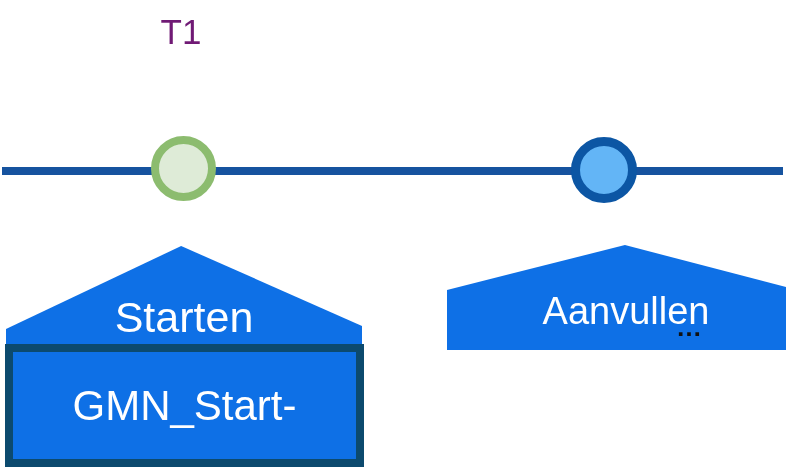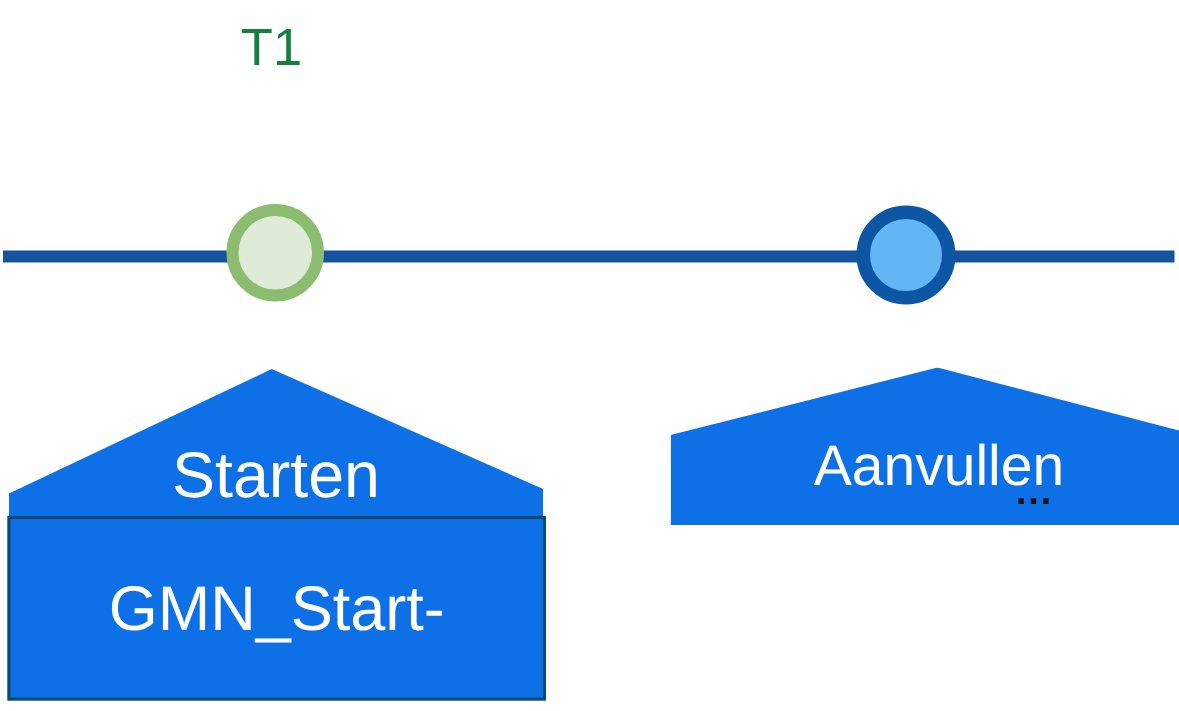--- a/index.html
+++ b/index.html
@@ -18,21 +18,21 @@
     position: absolute;
     left: 2px; top: 167px;
     width: 781px; height: 8px;
     background: #16539F;
   }
   .t-label {
     position: absolute;
     width: 80px;
     text-align: center;
     font-size: 35px;
-    color: #15803d;
+    color: #701a75;
     line-height: 1.1;
   }
   .t-label.t1 { left: 141px; top: 13px; }
   .t-label.t2 { left: 562px; top: 9px; }
 
   .milestone {
     position: absolute;
     border-radius: 50%;
   }
   .milestone.c1 {
@@ -79,21 +79,21 @@
     font-weight: bold;
     color: #111111;
     letter-spacing: 2px;
     line-height: 1;
   }
 
   
   .entity-box {
     position: absolute;
     background: #0E70E6;
-    border: 2px solid #0c4a6e;
+    border: 8px solid #0c4a6e;
     display: flex;
     flex-direction: column;
     justify-content: center;
     align-items: center;
     color: #FFFFFF;
     font-size: 42px;
     line-height: 54px;
     text-align: center;
   }
   .entity-box.box1 {

